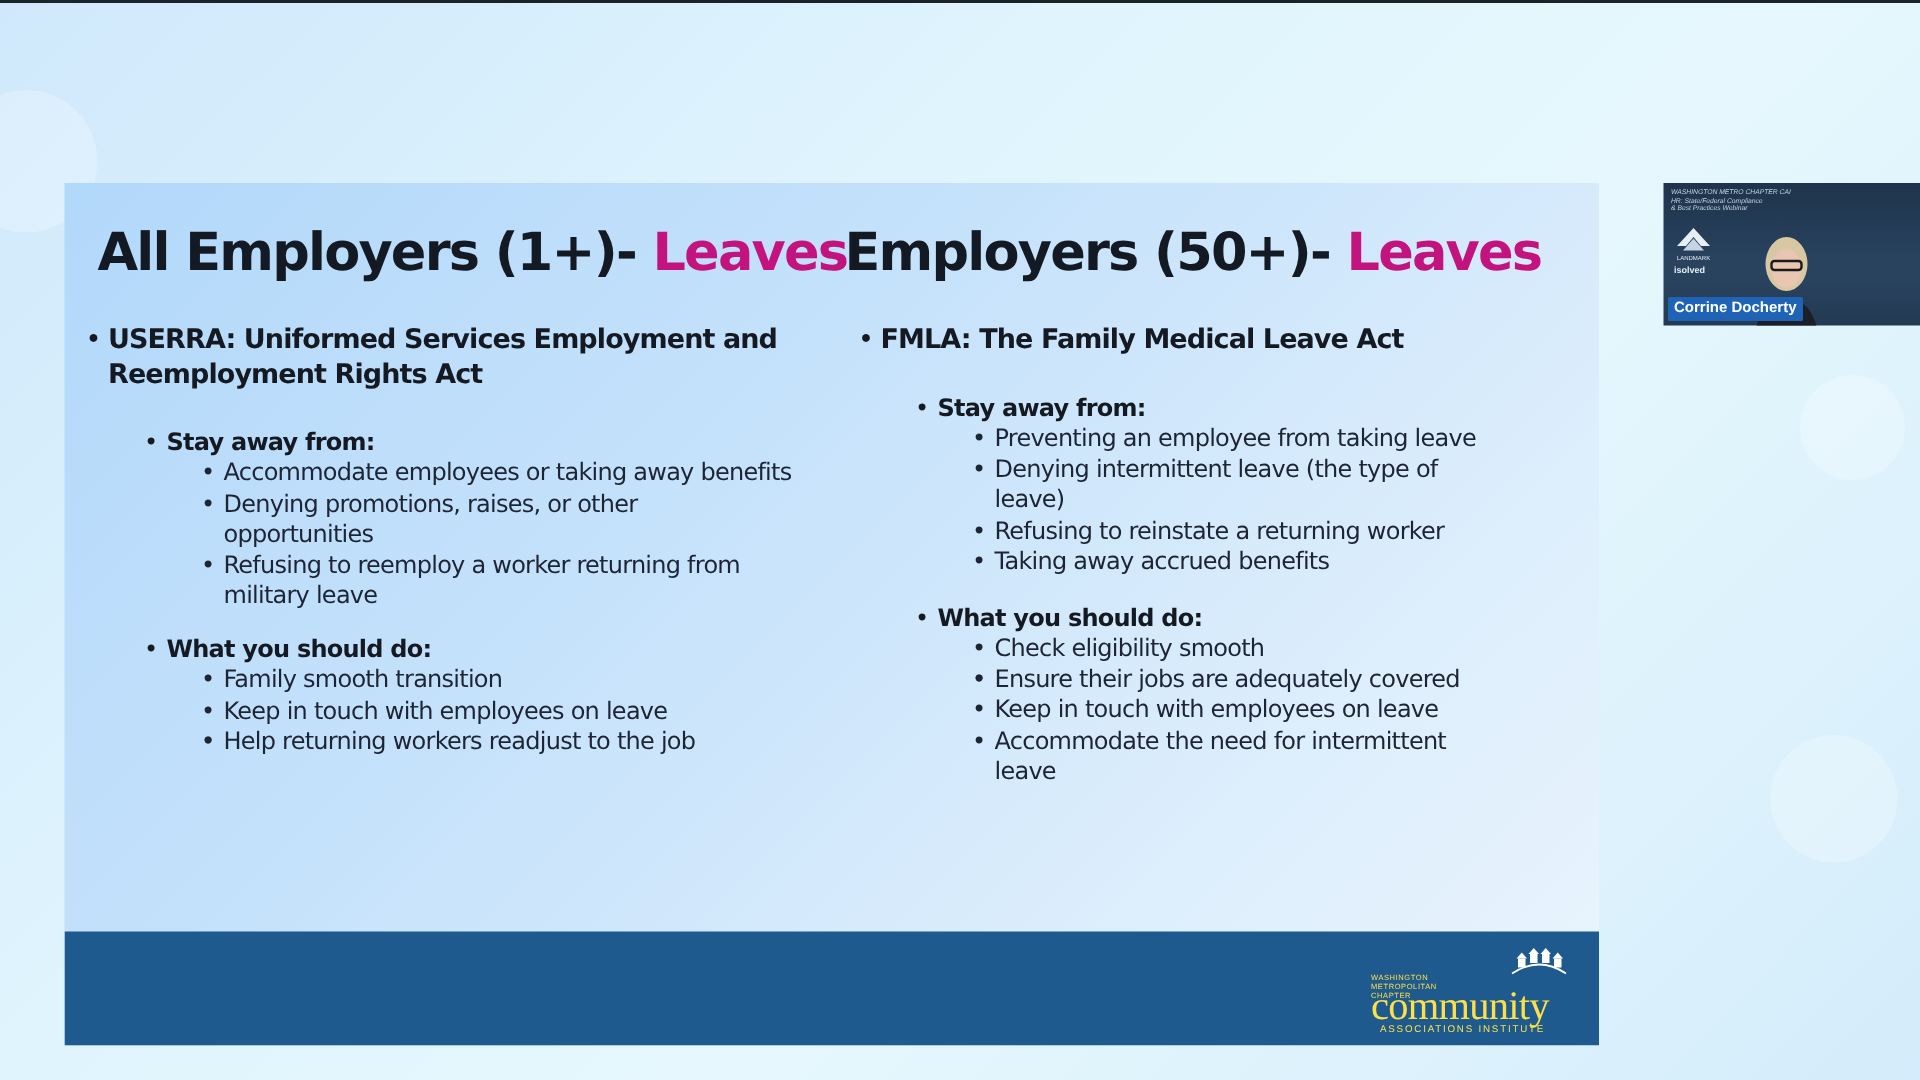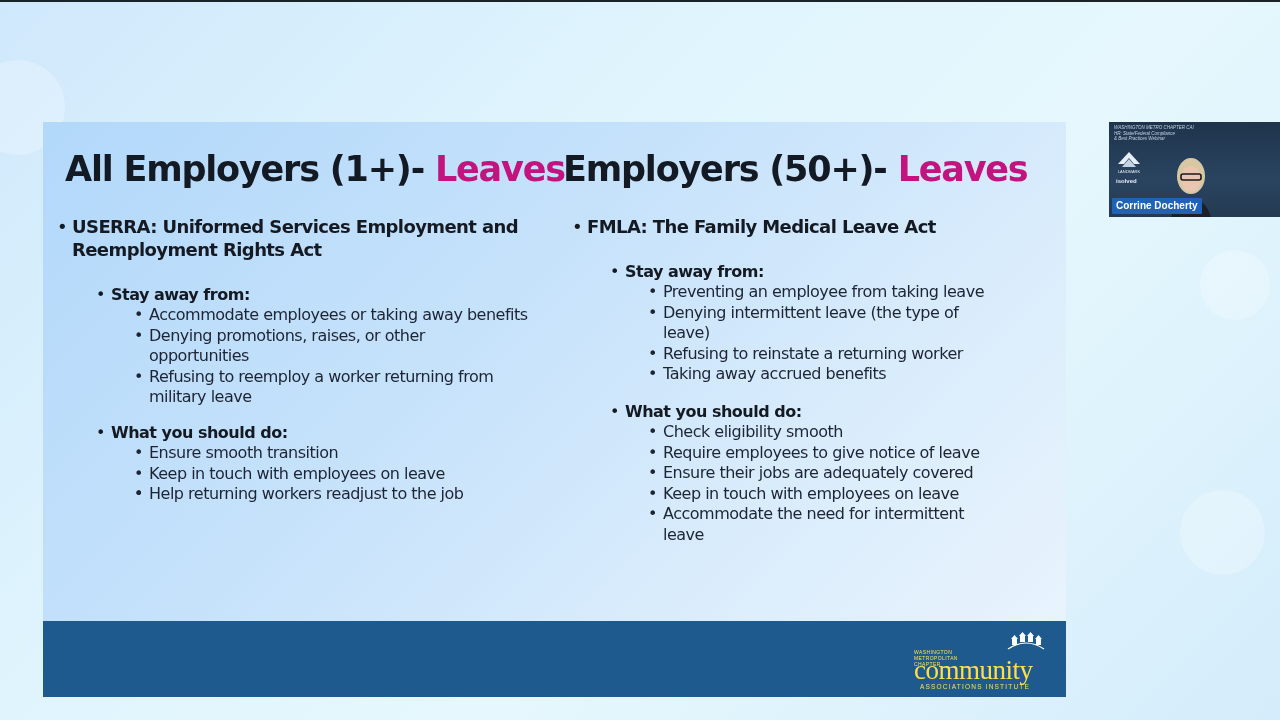--- a/index.html
+++ b/index.html
@@ -107,21 +107,21 @@
         <li style="width:380px;"><span class="dot">•</span><span>Refusing to reemploy a worker returning from military leave</span></li>
       </ul>
     </div>
 
     <div class="sub-group" style="left:53px; top:301px; width:450px;">
       <div class="sub-title">
         <span class="dot">•</span>
         <span>What you should do:</span>
       </div>
       <ul class="items">
-        <li><span class="dot">•</span><span>Ensure smooth transition</span></li>
+        <li><span class="dot">•</span><span>Family smooth transition</span></li>
         <li><span class="dot">•</span><span>Keep in touch with employees on leave</span></li>
         <li><span class="dot">•</span></li>
         <li><span class="dot">•</span><span>Help returning workers readjust to the job</span></li>
       </ul>
     </div>
   </div>
 
   <div class="col col-right">
     <div class="heading">
       <span>Employers (50+)- </span><span class="accent">Leaves</span>
@@ -144,21 +144,21 @@
       </ul>
     </div>
 
     <div class="sub-group" style="left:47px; top:280px; width:450px;">
       <div class="sub-title">
         <span class="dot">•</span>
         <span>What you should do:</span>
       </div>
       <ul class="items">
         <li><span class="dot">•</span><span>Check eligibility smooth</span></li>
-        <li><span class="dot">•</span><span>Require employees to give notice of leave</span></li>
+        <li><span class="dot">•</span></li>
         <li><span class="dot">•</span><span>Ensure their jobs are adequately covered</span></li>
         <li><span class="dot">•</span><span>Keep in touch with employees on leave</span></li>
         <li style="width:345px;"><span class="dot">•</span><span>Accommodate the need for intermittent leave</span></li>
       </ul>
     </div>
   </div>
 
   <div class="footer">
     <div class="cai-logo">
       <svg class="cai-houses" viewBox="0 0 40 22">

